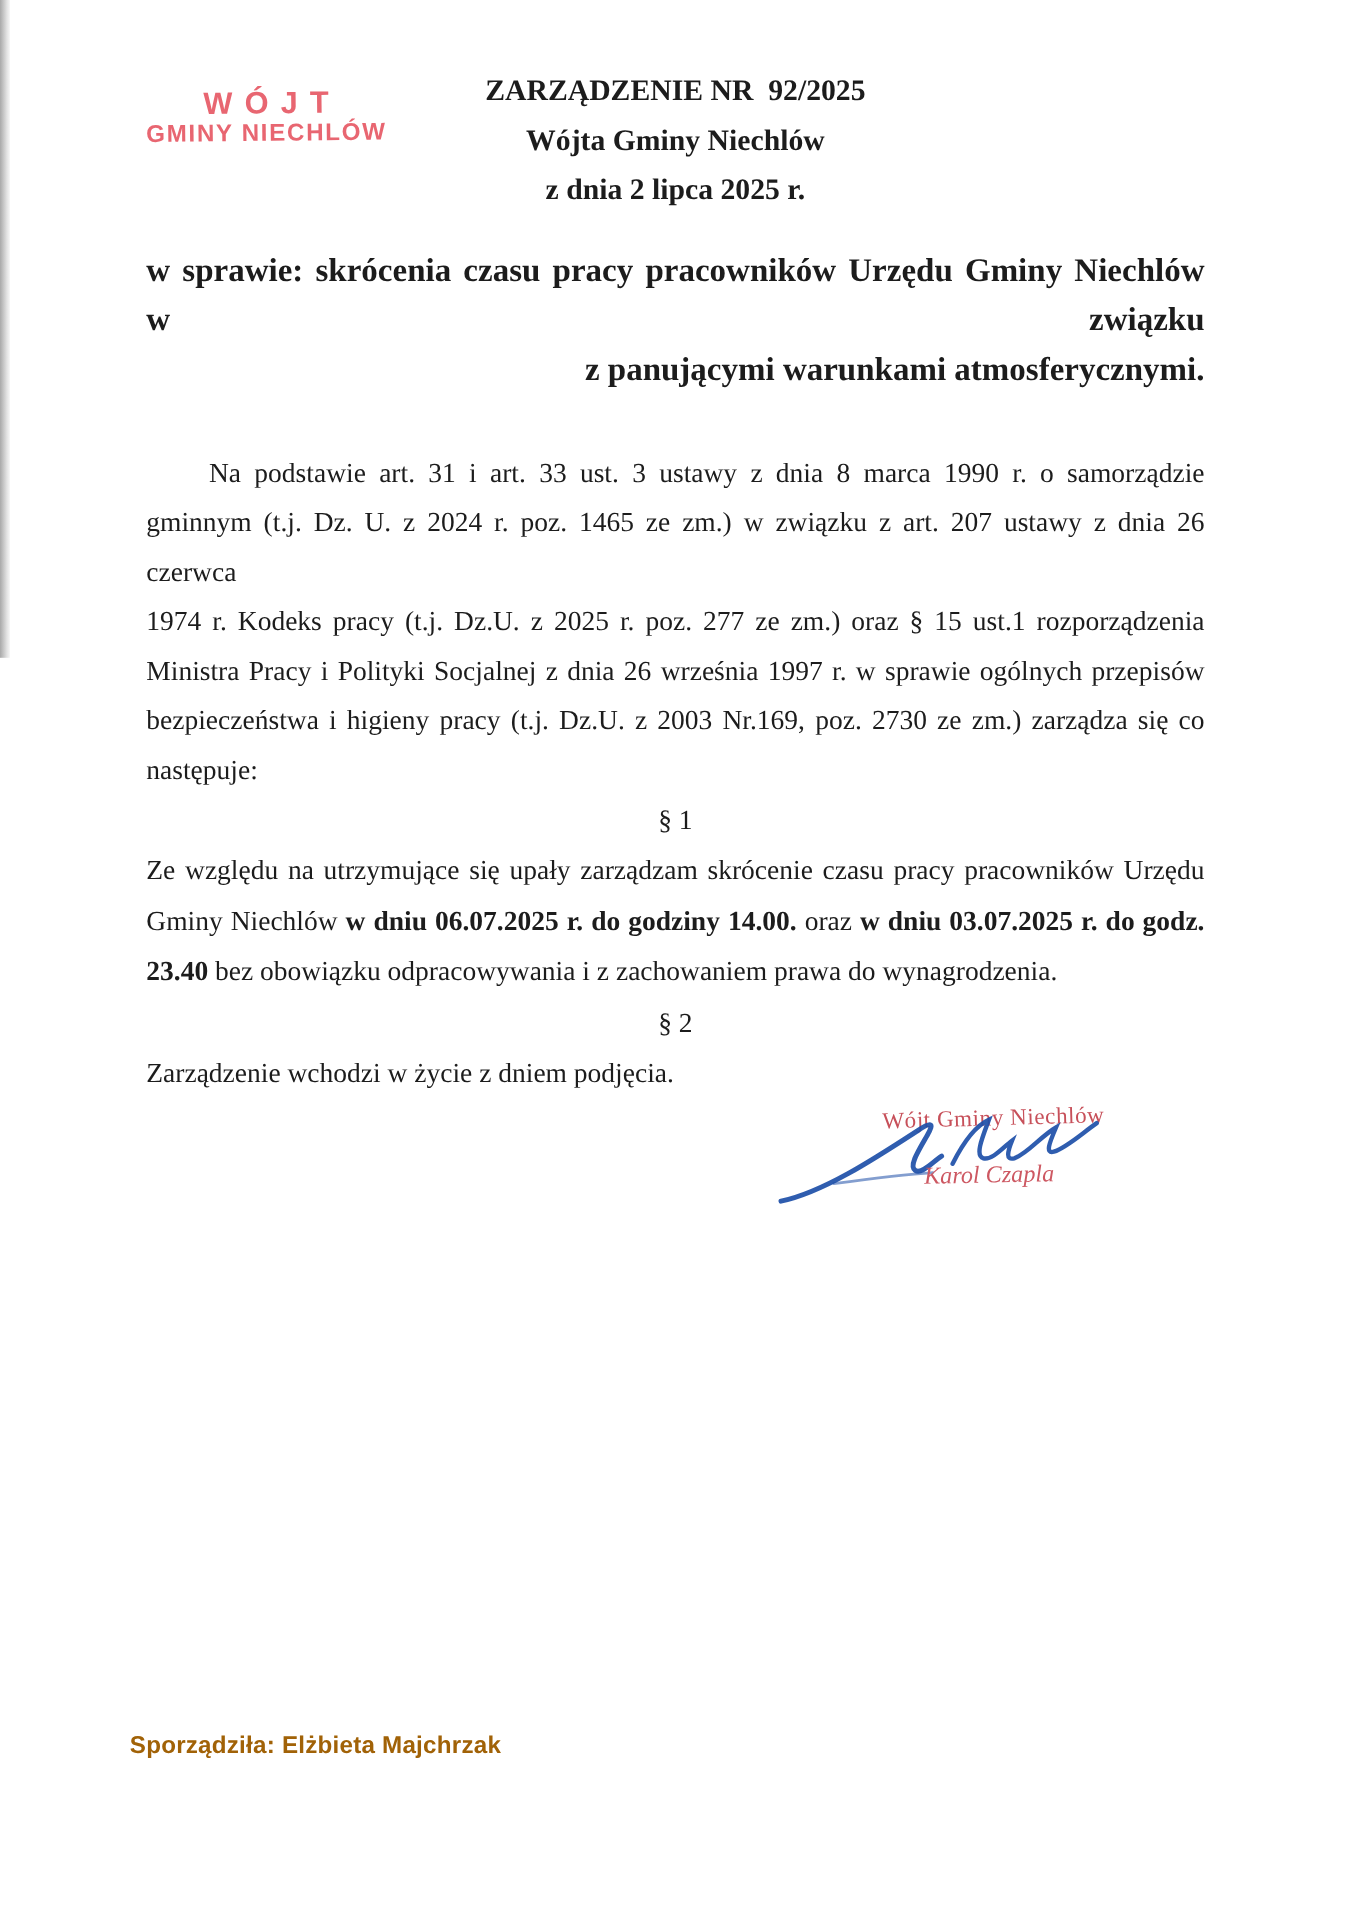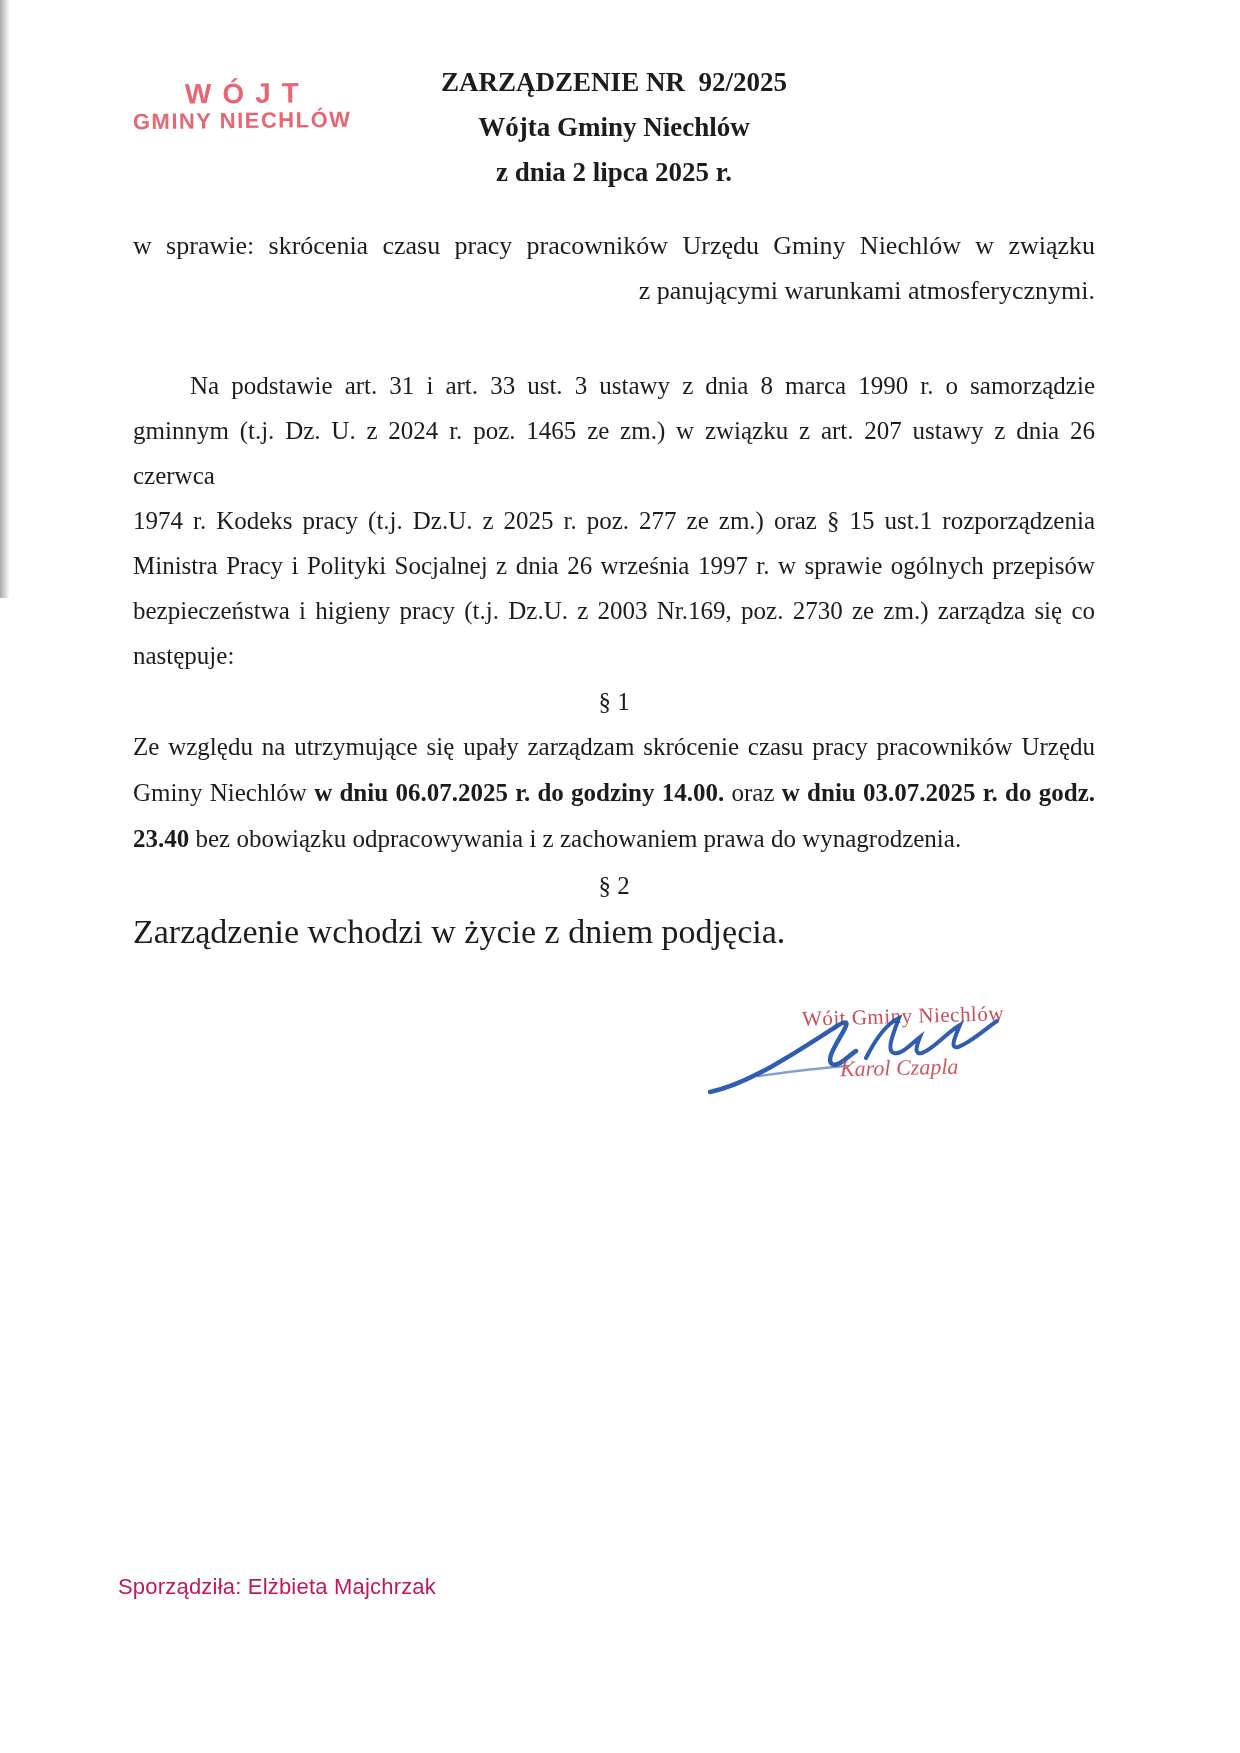--- a/index.html
+++ b/index.html
@@ -31,38 +31,38 @@
   .stamp .l1 { font-size:28px; font-weight:bold; letter-spacing:11px; text-indent:11px; }
   .stamp .l2 { font-size:22px; font-weight:bold; letter-spacing:1.5px; }
 
   .content { position:relative; margin-left:133px; width:962px; }
 
   .title-block { padding-top:60px; text-align:center; font-weight:bold; font-size:27px; line-height:45px; }
   .title-block .t1 { white-space:pre-wrap; }
 
   .subject {
     margin-top:28px;
-    font-weight:normal; font-size:26px; line-height:45px;
+    font-weight:bold; font-size:30px; line-height:45px;
   }
   .subject .jl { text-align:justify; text-align-last:justify; }
   .subject .last { text-align:right; }
 
   .legal { margin-top:50px; font-size:25px; line-height:45px; }
   .legal .jl { text-align:justify; text-align-last:justify; }
   .legal .indent { text-indent:57px; }
   .legal .last { text-align:left; text-align-last:left; }
 
   .sec-head { text-align:center; font-size:25px; line-height:45px; margin-top:1px; }
 
   .para { font-size:25px; line-height:46px; }
   .para .jl { text-align:justify; text-align-last:justify; }
   .para .last { text-align:left; text-align-last:left; }
   .b { font-weight:bold; }
 
-  .enact { font-size:34px; line-height:46px; margin-top:1px; text-align:left; }
+  .enact { font-size:25px; line-height:46px; margin-top:1px; text-align:left; }
 
   
   .signature {
     position:absolute; left:698px; top:998px;
     width:320px; height:100px;
   }
   .sig-title {
     position:absolute; left:104px; top:6px;
     font-size:21px; color:#c7505a;
     transform:rotate(-1.6deg);
@@ -73,21 +73,21 @@
     position:absolute; left:142px; top:57px;
     font-size:22px; font-style:italic; color:#cd5862;
     transform:rotate(-1.2deg);
     white-space:nowrap;
   }
   .sig-scrawl { position:absolute; left:0; top:8px; }
 
   .footer-note {
     position:absolute; left:118px; top:1574px;
     font-family:"Liberation Sans", sans-serif;
-    font-size:22px; color:#be185d; letter-spacing:.2px;
+    font-size:22px; color:#a16207; letter-spacing:.2px;font-weight:bold;
   }
 </style>
 </head>
 <body>
 
 <div class="page">
 
   <div class="scan-edge"></div>
 
   <div class="stamp">

